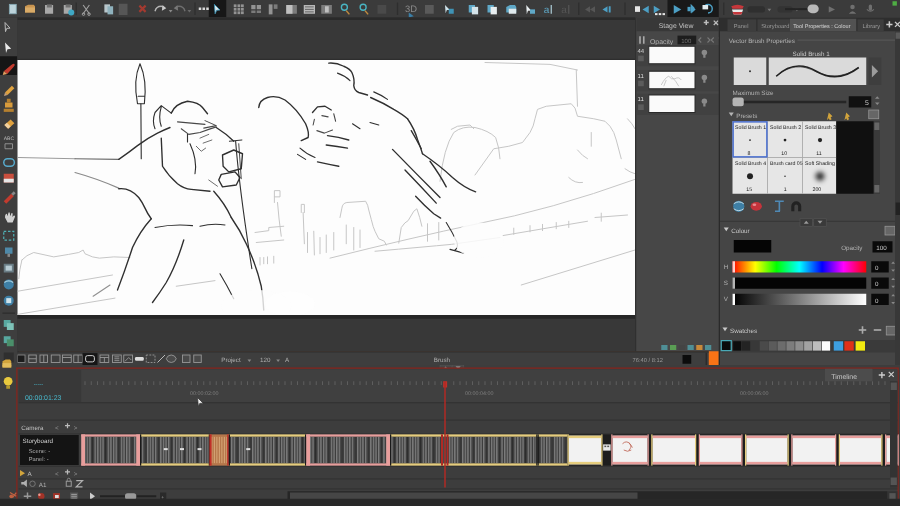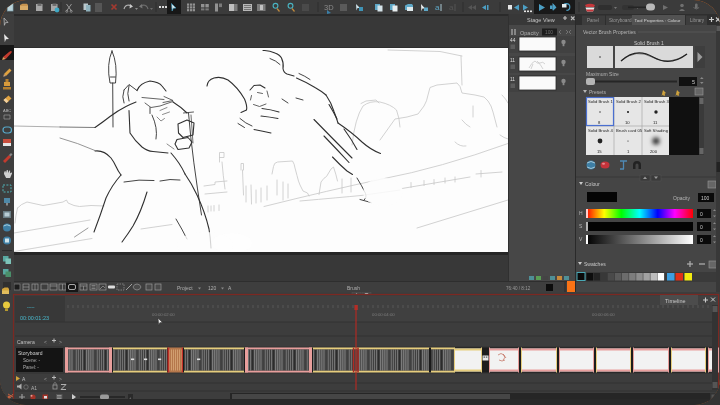--- a/index.html
+++ b/index.html
@@ -1,17 +1,17 @@
 <!DOCTYPE html>
 <html><head>
 <meta charset="utf-8">
 <style>
   html,body{margin:0;padding:0;background:#333;}
   #app{position:relative;width:720px;height:405px;overflow:hidden;background:#f97316;
-       font-family:"Liberation Sans",sans-serif;border-radius:26px;}
+       font-family:"Liberation Sans",sans-serif;}
   .abs{position:absolute;}
 </style>
 </head>
 <body>
 <div id="app">
 
   <div class="abs" id="topbar" style="left:0;top:0;width:720px;height:14px;background:#3b3b3b;border-bottom:1px solid #2b2b2b;">
     <svg width="720" height="14" style="position:absolute;left:0;top:0">
 
       <rect x="167" y="0" width="14" height="14" fill="#171717"></rect>

